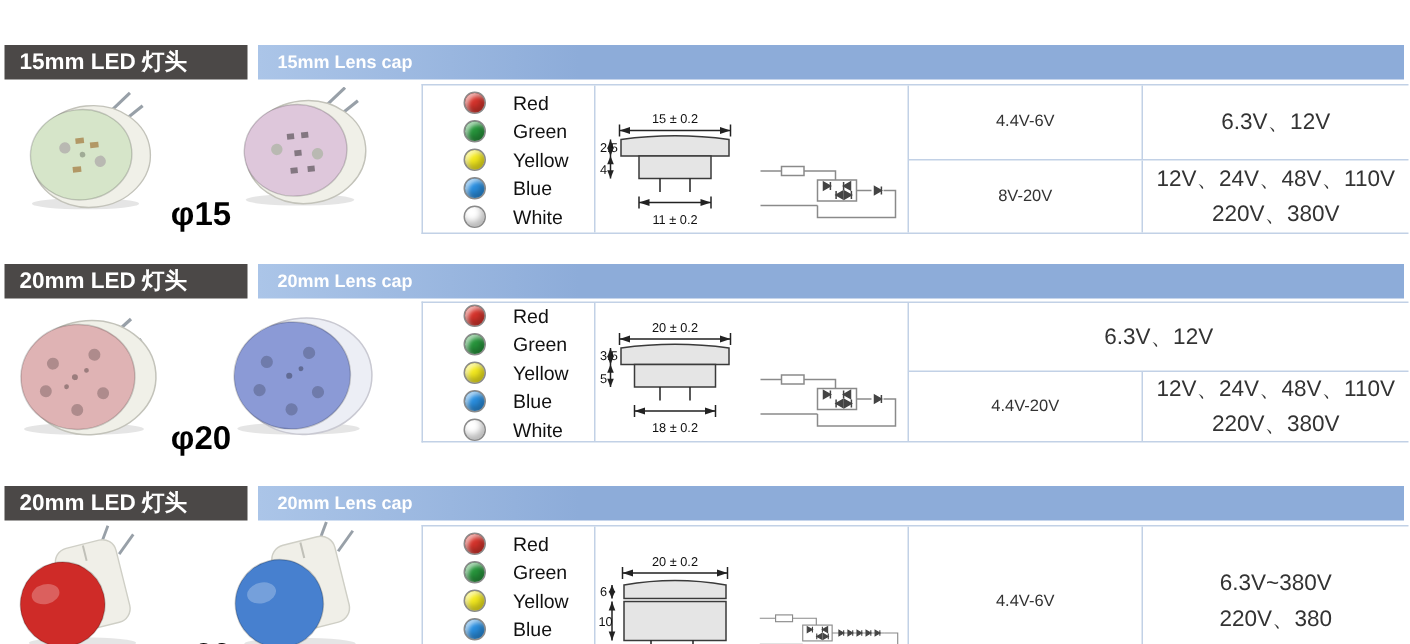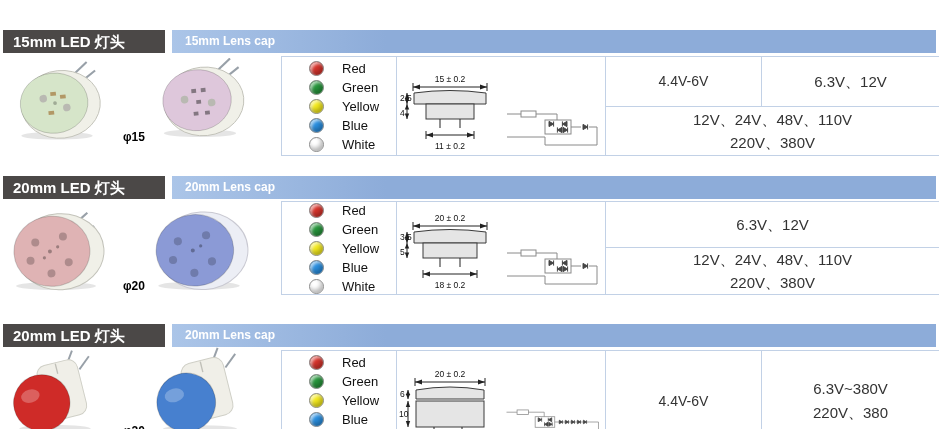--- a/index.html
+++ b/index.html
@@ -3,36 +3,36 @@
 <meta charset="utf-8">
 <style>
   html,body{margin:0;padding:0;background:#fff;}
   #page{position:relative;width:940px;height:429px;background:#ffffff;overflow:hidden;
         font-family:"Liberation Sans",sans-serif;color:#222;margin-top:28px;}
   .tab{position:absolute;left:3px;width:152px;height:23px;line-height:23px;padding-left:10px;
        background:#4b4847;color:#fff;font-weight:bold;font-size:15px;white-space:nowrap;}
   .bar{position:absolute;left:172px;right:4px;height:23px;line-height:23px;padding-left:13px;
        background:linear-gradient(90deg,#abc5e8 0%,#8dacd9 28%,#8dacd9 100%);
        color:#fff;font-weight:bold;font-size:12px;}
-  .phi{position:absolute;left:108px;width:52px;text-align:center;font-size:12px;font-weight:bold;color:#000;}
+  .phi{position:absolute;left:108px;width:52px;text-align:center;font-size:22px;font-weight:bold;color:#000;}
   .lamp{position:absolute;}
   .tbl{position:absolute;left:281px;width:658px;display:flex;box-sizing:border-box;
        border:1px solid #c2d1e6;border-right:none;background:#fff;}
   .c1{width:114px;box-sizing:border-box;display:flex;flex-direction:column;justify-content:center;
       gap:4px;padding-left:27px;}
   .leg{display:flex;align-items:center;gap:18px;font-size:13px;color:#111;}
   .dot{width:13px;height:13px;border-radius:50%;border:1px solid #8a8a8a;flex:0 0 auto;
        box-shadow:inset -2px -3px 4px rgba(0,0,0,.28), inset 2px 2px 3px rgba(255,255,255,.65);}
   .c2{width:210px;box-sizing:border-box;border-left:1px solid #c2d1e6;border-right:1px solid #c2d1e6;
       display:flex;align-items:flex-end;justify-content:center;gap:2px;}
   .rcol{flex:1;display:flex;flex-direction:column;}
   .vrow{flex:1;display:flex;}
   .vrow + .vrow{border-top:1px solid #c2d1e6;}
   .c3{width:156px;box-sizing:border-box;border-right:1px solid #c2d1e6;display:flex;
-      align-items:center;justify-content:center;font-size:14px;color:#333;}
+      align-items:center;justify-content:center;font-size:11px;color:#333;}
   .c4{flex:1;display:flex;flex-direction:column;align-items:center;justify-content:center;
       font-size:15px;color:#333;line-height:1.55;}
   .dim-text{font-size:8.5px;fill:#111;}
   .dline{stroke:#222;stroke-width:1;}
   .dshape{fill:#e5e5e5;stroke:#3a3a3a;stroke-width:1;}
   .cwire{stroke:#8a8a8a;stroke-width:1;fill:none;}
   .dio{fill:#444;stroke:#444;stroke-width:1;}
 </style>
 </head>
 <body>
@@ -154,20 +154,21 @@
     </div>
     <div class="rcol">
       <div class="vrow">
         <div class="c3">4.4V-6V</div>
         <div class="c4">
           <span>6.3V、12V</span>
             <span></span>
         </div>
       </div>
       <div class="vrow">
+        <div class="c3">8V-20V</div>
         <div class="c4">
           <span>12V、24V、48V、110V</span>
             <span>220V、380V</span>
         </div>
       </div>
     </div>
   </div>
 
   <div class="tab" style="top:148px">20mm LED 灯头</div>
   <div class="bar" style="top:148px">20mm Lens cap</div>
@@ -283,20 +284,21 @@
       </svg>
     </div>
     <div class="rcol">
       <div class="vrow">
         <div class="c4">
           <span>6.3V、12V</span>
             <span></span>
         </div>
       </div>
       <div class="vrow">
+        <div class="c3">4.4V-20V</div>
         <div class="c4">
           <span>12V、24V、48V、110V</span>
             <span>220V、380V</span>
         </div>
       </div>
     </div>
   </div>
 
   <div class="tab" style="top:296px">20mm LED 灯头</div>
   <div class="bar" style="top:296px">20mm Lens cap</div>

